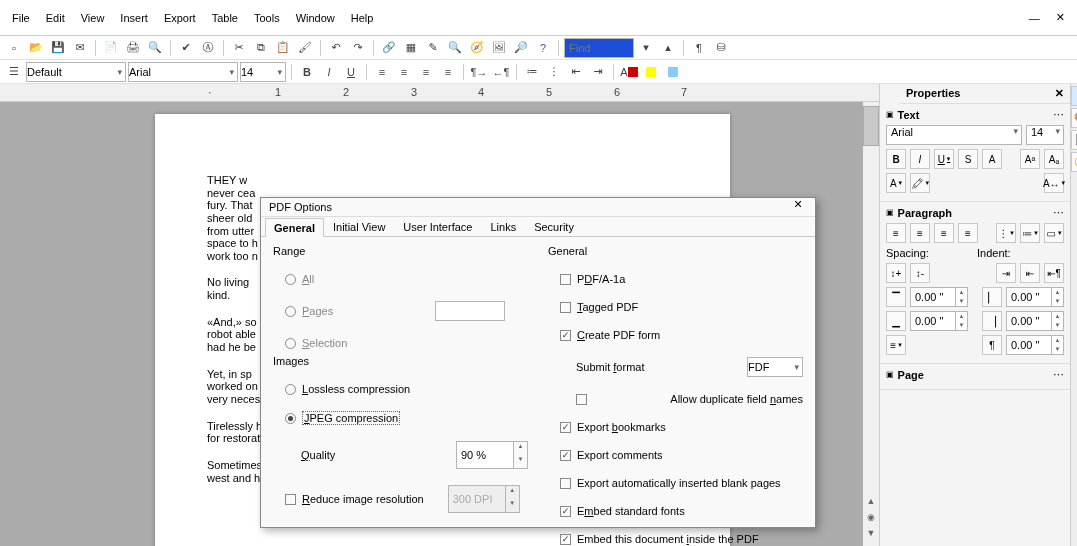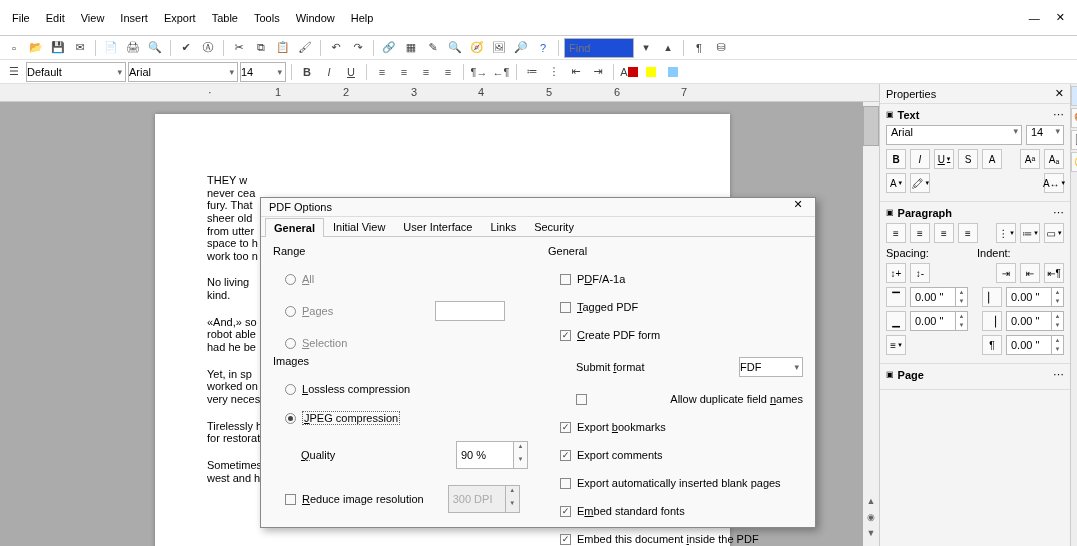--- a/index.html
+++ b/index.html
@@ -22,21 +22,21 @@
 .page{position:absolute;left:155px;top:30px;width:575px;height:620px;background:#fff;box-shadow:0 0 4px rgba(0,0,0,.3);padding:60px 50px 20px 52px;font-family:Arial;font-size:14px;line-height:1.15;color:#000;}
 .page p{margin-bottom:14px;}
 .vscroll{position:absolute;right:0;top:18px;bottom:0;width:16px;background:#f0f0f0;}
 .vscroll .thumb{background:#c8c8c8;height:40px;margin-top:4px;border:1px solid #aaa;}
 .hscroll{position:absolute;left:0;right:16px;bottom:0;height:16px;background:#f0f0f0;display:flex;align-items:center;}
 .hscroll .hthumb{background:#c8c8c8;width:700px;height:12px;margin-left:4px;border:1px solid #aaa;}
 .navbtns{position:absolute;right:0;bottom:18px;width:16px;}
 .navbtns div{width:16px;height:16px;text-align:center;font-size:9px;color:#666;}
 .sidebar{width:198px;background:#f4f4f4;border-left:1px solid #ccc;display:flex;}
 .sb-panel{flex:1;display:flex;flex-direction:column;}
-.sb-header{display:flex;align-items:center;justify-content:space-between;padding:3px 6px;border-bottom:1px solid #ddd;font-weight:normal;}
+.sb-header{display:flex;align-items:flex-start;justify-content:space-between;padding:3px 6px;border-bottom:1px solid #ddd;font-weight:bold;margin-left:20px;}
 .sb-sec{border-bottom:1px solid #ddd;padding:4px 6px;}
 .sb-sec-title{display:flex;align-items:center;gap:4px;margin-bottom:4px;}
 .sb-sec-title .tri{font-size:8px;}
 .sb-row{display:flex;align-items:center;gap:4px;margin-bottom:4px;}
 .sb-row .mini{width:20px;height:20px;border:1px solid #c8c8c8;background:#fafafa;display:flex;align-items:center;justify-content:center;font-size:10px;}
 .sb-row .mini.dd::after{content:"▾";font-size:7px;margin-left:2px;}
 .sb-combo{border:1px solid #b5b5b5;height:20px;flex:1;padding:0 4px;background:#fff;position:relative;}
 .sb-combo::after{content:"▾";position:absolute;right:3px;font-size:9px;color:#666;}
 .sb-num{width:58px;height:20px;border:1px solid #b5b5b5;background:#fff;display:flex;align-items:center;padding:0 14px 0 4px;position:relative;}
 .sb-num .spin{position:absolute;right:0;top:0;bottom:0;width:12px;border-left:1px solid #b5b5b5;display:flex;flex-direction:column;}
@@ -279,21 +279,21 @@
           <div class="dlg-item">
               <span class="chk"></span>
               <span><span class="underline-char">T</span>agged PDF</span>
             </div>
           <div class="dlg-item">
               <span class="chk checked"></span>
               <span><span class="underline-char">C</span>reate PDF form</span>
             </div>
           <div class="dlg-item dlg-sub">
               <span>Submit <span class="underline-char">f</span>ormat</span>
-            <div class="combo" style="width:64px;margin-left:62px">
+            <div class="combo" style="width:56px;margin-left:62px">
                 <span>FDF</span>
               </div>
           </div>
           <div class="dlg-item dlg-sub">
               <span class="chk"></span>
               <span>Allow duplicate field <span class="underline-char">n</span>ames</span>
             </div>
           <div class="dlg-item">
               <span class="chk checked"></span>
               <span>Export <span class="underline-char">b</span>ookmarks</span>

